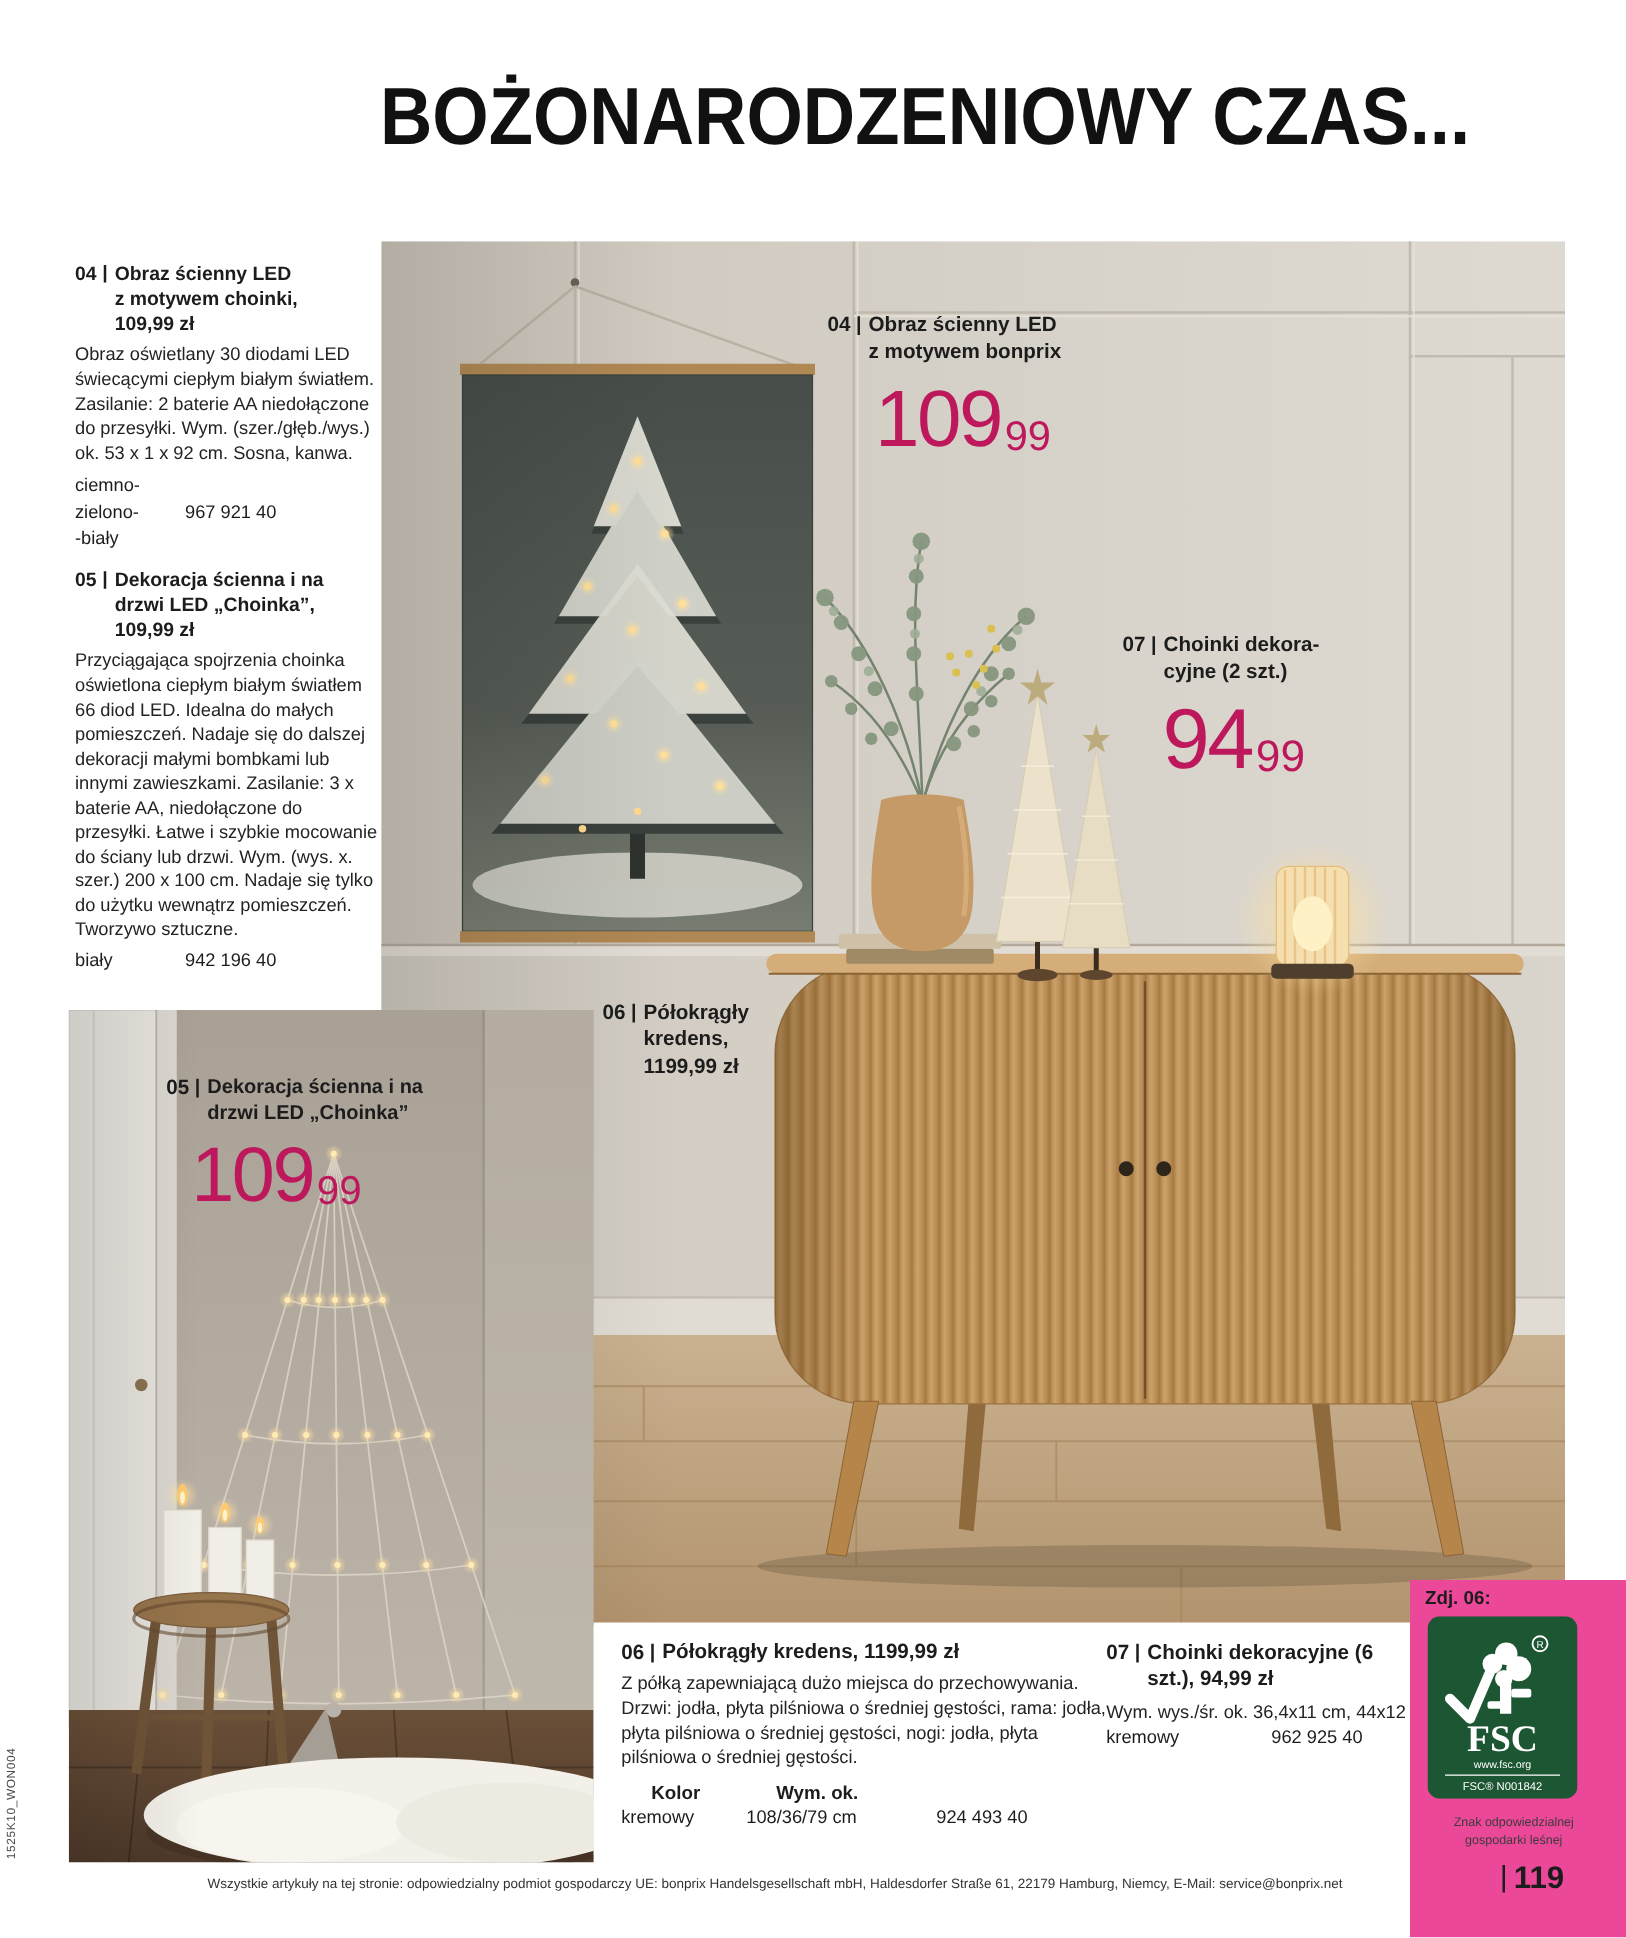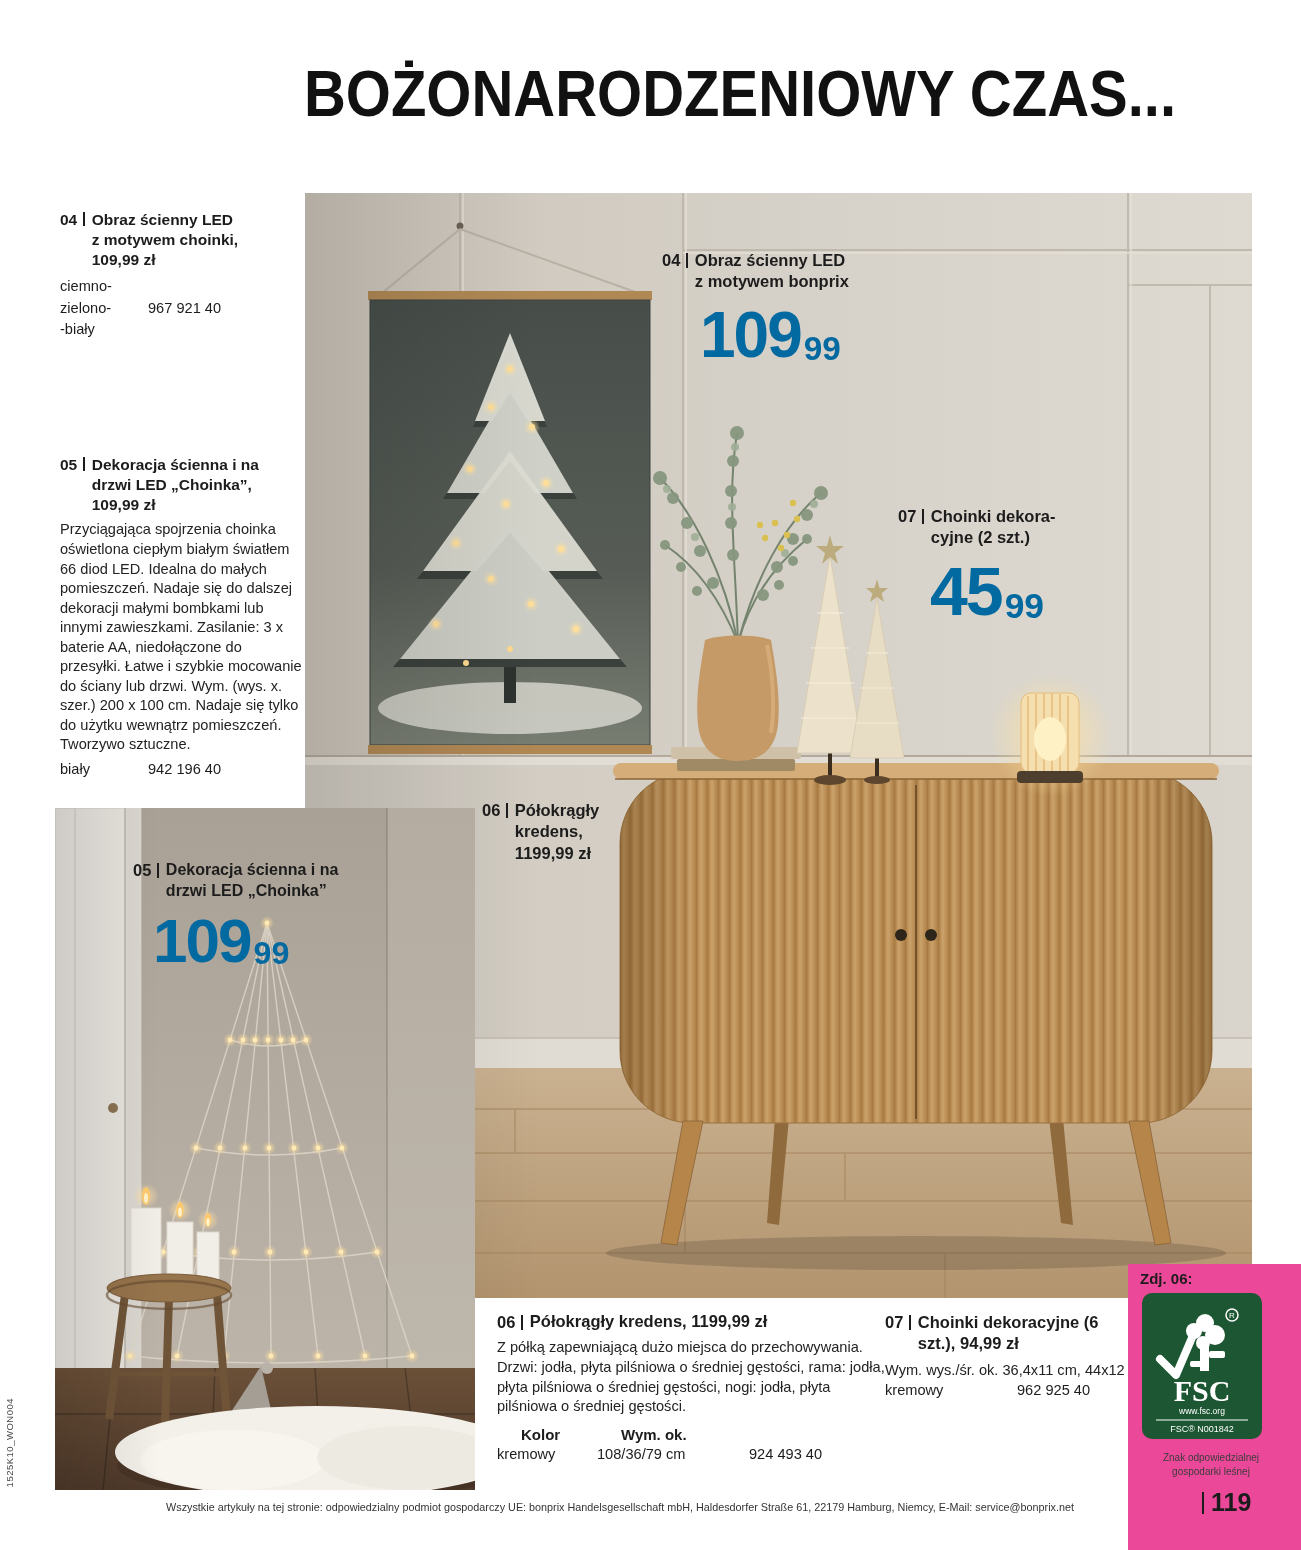--- a/index.html
+++ b/index.html
@@ -14,21 +14,21 @@
   
   .prod-head{display:flex;align-items:flex-start;font-weight:700;}
   .prod-head .num{font-size:15.5px;line-height:1.3;}
   .prod-head .bar{width:1.5px;background:#1c1c1c;height:14px;margin:2px 7px 0 6px;flex:none;}
   .prod-head .lines{font-size:15.5px;line-height:1.3;}
   .body-txt{font-size:14.6px;line-height:1.34;color:#232323;margin-top:5px;}
   .artrow{display:flex;font-size:14.6px;line-height:1.45;}
   .artrow .c{width:88px;flex:none;}
 
   
-  .bigprice{font-weight:700;color:#0369a1;line-height:1;letter-spacing:-2px;}
+  .bigprice{font-weight:400;color:#be185d;line-height:1;letter-spacing:-2px;}
   .bigprice .cents{font-size:0.52em;letter-spacing:0;position:relative;top:0.09em;margin-left:3px;}
 
   .ov-head .lines{font-size:16.5px;}
   .ov-head .num{font-size:16.5px;}
   .ov-head .bar{height:15px;margin-top:3px;}
 
   
   #desc-panel{left:475px;top:1298px;width:660px;height:186px;background:#ffffff;padding:14px 0 0 22px;box-sizing:border-box;}
   #desc-panel .title{font-size:16.5px;font-weight:700;}
   #desc-panel .body-txt{width:392px;}
@@ -67,20 +67,21 @@
   <div class="abs" style="left:60px;top:210px;width:242px;">
     <div class="prod-head">
       <span class="num">04</span>
       <span class="bar"></span>
       <span class="lines">
         <div>Obraz ścienny LED</div>
         <div>z motywem choinki,</div>
         <div>109,99 zł</div>
       </span>
     </div>
+    <div class="body-txt">Obraz oświetlany 30 diodami LED świecącymi ciepłym białym światłem. Zasilanie: 2 baterie AA niedołączone do przesyłki. Wym. (szer./głęb./wys.) ok. 53 x 1 x 92 cm. Sosna, kanwa.</div>
     <div class="artrow" style="margin-top:6px;">
       <span>ciemno-</span>
     </div>
     <div class="artrow">
       <span class="c">zielono-</span>
       <span>967 921 40</span>
     </div>
     <div class="artrow">
       <span>-biały</span>
     </div>
@@ -360,21 +361,21 @@
   <div class="abs" style="left:898px;top:506px;">
     <div class="prod-head ov-head">
       <span class="num">07</span>
       <span class="bar"></span>
       <span class="lines">
         <div>Choinki dekora-</div>
         <div>cyjne (2 szt.)</div>
       </span>
     </div>
     <div class="bigprice" style="font-size:68px;margin:8px 0 0 32px;">
-      <span>45</span><span class="cents">99</span>
+      <span>94</span><span class="cents">99</span>
     </div>
   </div>
 
   <div class="abs" style="left:482px;top:800px;">
     <div class="prod-head ov-head" style="text-align:left;">
       <span class="num">06</span>
       <span class="bar"></span>
       <span class="lines">
         <div>Półokrągły</div>
         <div>kredens,</div>

